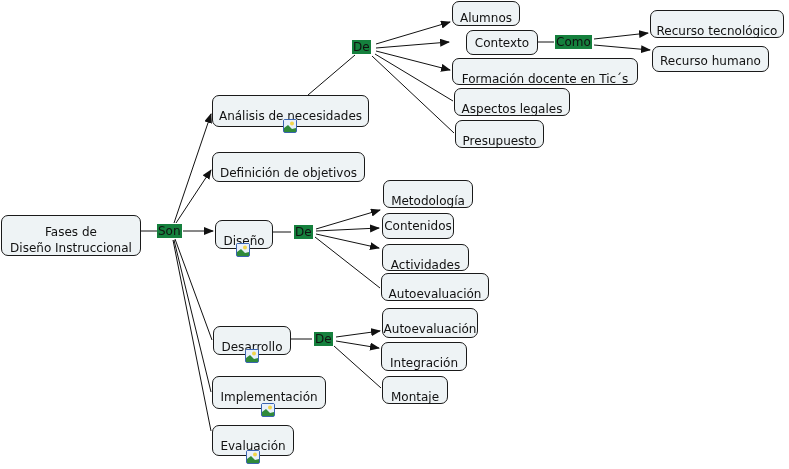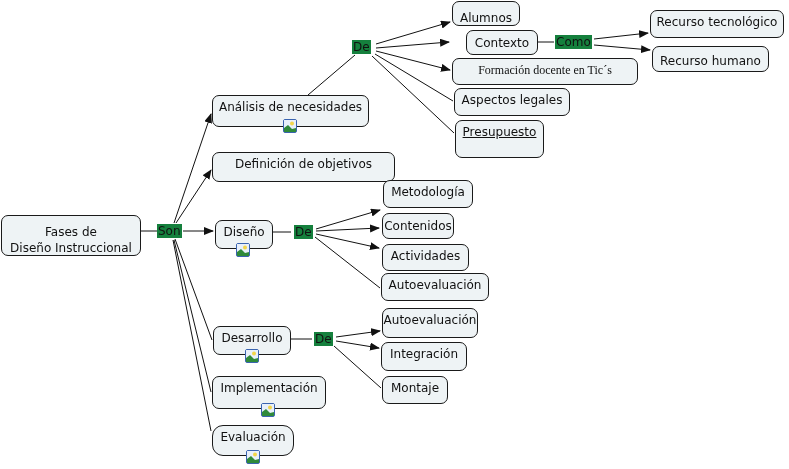--- a/index.html
+++ b/index.html
@@ -1,21 +1,21 @@
 <!DOCTYPE html>
 <html><head>
 <meta charset="utf-8">
 <style>
   html, body { margin:0; padding:0; background:#ffffff; }
   body { width:789px; height:469px; position:relative; overflow:hidden;
          font-family:"DejaVu Sans", "Liberation Sans", sans-serif; font-size:12px; color:#111; }
   #lines { position:absolute; left:0; top:0; }
   .node { position:absolute; box-sizing:border-box; background:#eef3f5; border:1px solid #1a1a1a;
           border-radius:7px; display:flex; align-items:flex-start; justify-content:center;
-          text-align:center; line-height:16px; padding-top:3px; white-space:nowrap; }
+          text-align:center; line-height:16px; padding-top:12px; white-space:nowrap; }
   .node.center { align-items:center; padding-top:8px; }
   .link { position:absolute; background:#15803d; line-height:14px; padding:0 1px; white-space:nowrap; }
   .img-icon { position:absolute; width:14px; height:14px; box-sizing:border-box;
               border:1px solid #3a64b0; border-radius:2px; background:#dfe9f7; }
   .img-icon svg { display:block; }
 </style>
 </head>
 <body>
 
 <svg id="lines" width="789" height="469">
@@ -67,33 +67,33 @@
 
 <span class="link" style="left:157px;top:224px;">Son</span>
 <span class="link" style="left:352px;top:40px;">De</span>
 <span class="link" style="left:555px;top:35px;">Como</span>
 <span class="link" style="left:294px;top:225px;">De</span>
 <span class="link" style="left:314px;top:332px;">De</span>
 
 <div class="node" style="left:212px;top:95px;width:157px;height:32px;">
   <span>Análisis de necesidades</span>
 </div>
-<div class="node" style="left:212px;top:152px;width:183px;height:30px;">
+<div class="node" style="left:212px;top:152px;width:153px;height:30px;">
   <span>Definición de objetivos</span>
 </div>
 <div class="node" style="left:215px;top:220px;width:58px;height:29px;">
   <span>Diseño</span>
 </div>
 <div class="node" style="left:213px;top:326px;width:78px;height:29px;">
   <span>Desarrollo</span>
 </div>
 <div class="node" style="left:212px;top:376px;width:114px;height:33px;">
   <span>Implementación</span>
 </div>
-<div class="node" style="left:212px;top:425px;width:82px;height:31px;border-radius:11px;">
+<div class="node" style="left:212px;top:425px;width:82px;height:31px;">
   <span>Evaluación</span>
 </div>
 
 <div class="img-icon" style="left:283px;top:119px;">
   <svg width="12" height="12" viewBox="0 0 12 12">
       <rect x="0" y="0" width="12" height="12" fill="#e8f0fb"></rect>
       <circle cx="8" cy="3.5" r="2" fill="#f3d64a"></circle>
       <path d="M0,12 L0,8 L4,5 L8,9 L12,8 L12,12 z" fill="#2f8a3a"></path>
     </svg>
 </div>
@@ -125,27 +125,27 @@
       <path d="M0,12 L0,8 L4,5 L8,9 L12,8 L12,12 z" fill="#2f8a3a"></path>
     </svg>
 </div>
 
 <div class="node" style="left:452px;top:1px;width:68px;height:25px;padding-top:8px;">
   <span>Alumnos</span>
 </div>
 <div class="node" style="left:451px;top:30px;width:72px;height:25px;padding-top:4px;margin-left:15px;">
   <span>Contexto</span>
 </div>
-<div class="node" style="left:452px;top:58px;width:186px;height:27px;font-family:Liberation Serif, serif;">
+<div class="node" style="left:452px;top:58px;width:186px;height:27px;">
   <span>Formación docente en Tic´s</span>
 </div>
 <div class="node" style="left:454px;top:88px;width:116px;height:28px;">
   <span>Aspectos legales</span>
 </div>
-<div class="node" style="left:455px;top:120px;width:89px;height:38px;text-decoration:underline;">
+<div class="node" style="left:455px;top:120px;width:89px;height:28px;">
   <span>Presupuesto</span>
 </div>
 
 <div class="node" style="left:650px;top:10px;width:134px;height:28px;">
   <span>Recurso tecnológico</span>
 </div>
 <div class="node" style="left:652px;top:46px;width:117px;height:26px;padding-top:4px;align-items:center;">
   <span>Recurso humano</span>
 </div>
 

